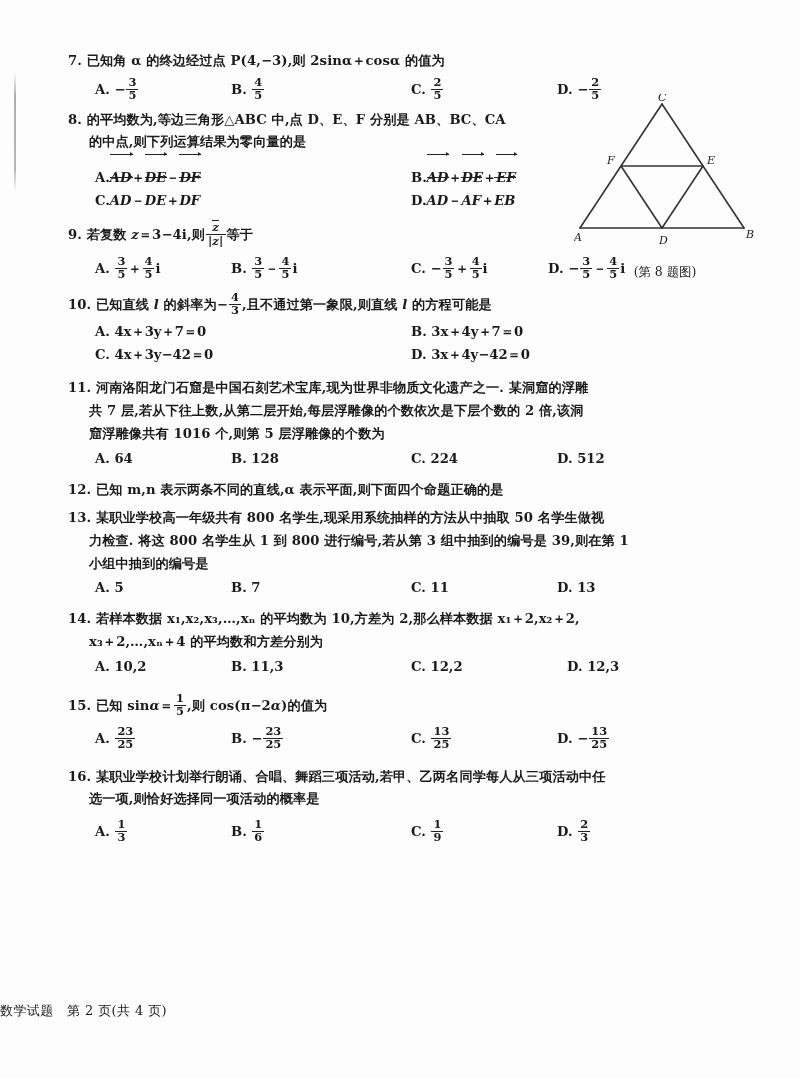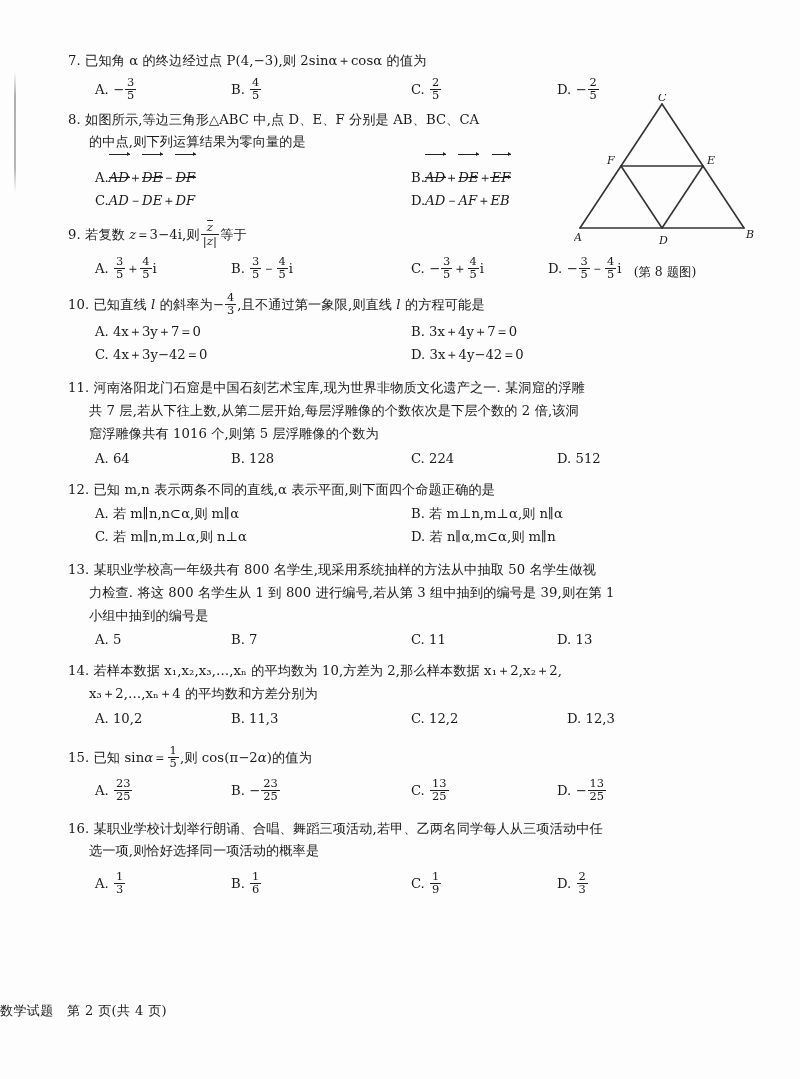--- a/index.html
+++ b/index.html
@@ -27,20 +27,21 @@
     top: 72px;
     width: 2px;
     height: 120px;
     background: linear-gradient(to bottom, rgba(120,120,120,0) 0%, rgba(110,110,110,.55) 20%, rgba(110,110,110,.5) 80%, rgba(120,120,120,0) 100%);
   }
   .content {
     position: absolute;
     left: 68px;
     top: 50px;
     width: 690px;
+    font-weight: bold;
   }
   .q {
     margin-bottom: 6px;
     position: relative;
   }
   .qline {
     font-size: 13.2px;
     line-height: 1.72;
     letter-spacing: .1px;
     display: block;
@@ -168,21 +169,21 @@
       <span class="qline"><span class="qnum">7.</span> <span>已知角 α 的终边经过点 P(4,−3),则 2sinα＋cosα 的值为</span></span>
       <span class="opts">
         <span class="opt o1"><span class="lbl">A.</span> <span>−</span><span class="frac"><span class="num">3</span><span class="den">5</span></span></span>
         <span class="opt o2"><span class="lbl">B.</span> <span></span><span class="frac"><span class="num">4</span><span class="den">5</span></span></span>
         <span class="opt o3"><span class="lbl">C.</span> <span></span><span class="frac"><span class="num">2</span><span class="den">5</span></span></span>
         <span class="opt o4"><span class="lbl">D.</span> <span>−</span><span class="frac"><span class="num">2</span><span class="den">5</span></span></span>
       </span>
     </div>
 
     <div class="q" style="width:500px;">
-      <span class="qline"><span class="qnum">8.</span> <span>如图所示,等边三角形△ABC 中,点 D、E、F 分别是 AB、BC、CA</span></span>
+      <span class="qline"><span class="qnum">8.</span> <span>的平均数为,等边三角形△ABC 中,点 D、E、F 分别是 AB、BC、CA</span></span>
       <span class="qline qbody-indent">的中点,则下列运算结果为零向量的是</span>
       <span class="optsgrid">
         <span class="opt2 c1 r1"><span class="lbl">A.</span><span class="vec">AD</span><span>＋</span><span class="vec">DE</span><span>－</span><span class="vec">DF</span></span>
         <span class="opt2 c2 r1"><span class="lbl">B.</span><span class="vec">AD</span><span>＋</span><span class="vec">DE</span><span>＋</span><span class="vec">EF</span></span>
         <span class="opt2 c1 r2"><span class="lbl">C.</span><span class="vec">AD</span><span>－</span><span class="vec">DE</span><span>＋</span><span class="vec">DF</span></span>
         <span class="opt2 c2 r2"><span class="lbl">D.</span><span class="vec">AD</span><span>－</span><span class="vec">AF</span><span>＋</span><span class="vec">EB</span></span>
       </span>
     </div>
 
     <div class="q" style="margin-top:16px;">
@@ -212,26 +213,20 @@
       <span class="opts" style="margin-top:5px;height:22px;">
         <span class="opt o1"><span class="lbl">A.</span> <span>64</span></span>
         <span class="opt o2"><span class="lbl">B.</span> <span>128</span></span>
         <span class="opt o3"><span class="lbl">C.</span> <span>224</span></span>
         <span class="opt o4"><span class="lbl">D.</span> <span>512</span></span>
       </span>
     </div>
 
     <div class="q" style="margin-top:2px;">
       <span class="qline"><span class="qnum">12.</span> <span>已知 m,n 表示两条不同的直线,α 表示平面,则下面四个命题正确的是</span></span>
-      <span class="optsgrid" style="margin-top:4px;">
-        <span class="opt2 c1 r1"><span class="lbl">A.</span> <span>若 m∥n,n⊂α,则 m∥α</span></span>
-        <span class="opt2 c2 r1"><span class="lbl">B.</span> <span>若 m⊥n,m⊥α,则 n∥α</span></span>
-        <span class="opt2 c1 r2"><span class="lbl">C.</span> <span>若 m∥n,m⊥α,则 n⊥α</span></span>
-        <span class="opt2 c2 r2"><span class="lbl">D.</span> <span>若 n∥α,m⊂α,则 m∥n</span></span>
-      </span>
     </div>
 
     <div class="q" style="margin-top:0;">
       <span class="qline"><span class="qnum">13.</span> <span>某职业学校高一年级共有 800 名学生,现采用系统抽样的方法从中抽取 50 名学生做视</span></span>
       <span class="qline qbody-indent">力检查. 将这 800 名学生从 1 到 800 进行编号,若从第 3 组中抽到的编号是 39,则在第 1</span>
       <span class="qline qbody-indent">小组中抽到的编号是</span>
       <span class="opts" style="margin-top:5px;height:22px;">
         <span class="opt o1"><span class="lbl">A.</span> <span>5</span></span>
         <span class="opt o2"><span class="lbl">B.</span> <span>7</span></span>
         <span class="opt o3"><span class="lbl">C.</span> <span>11</span></span>

